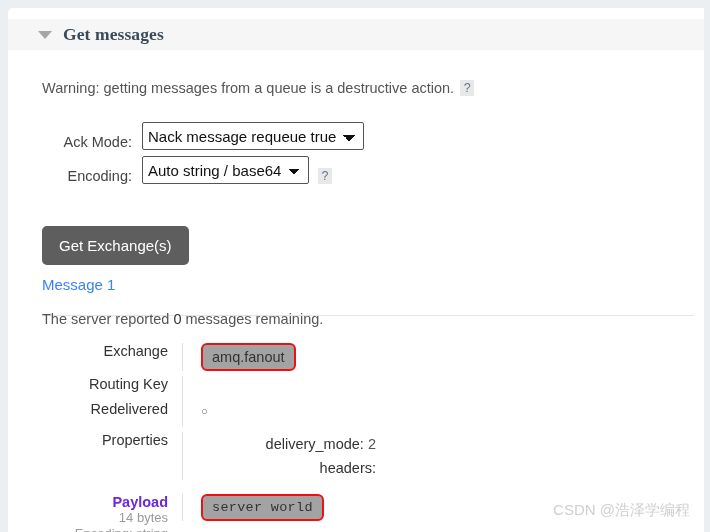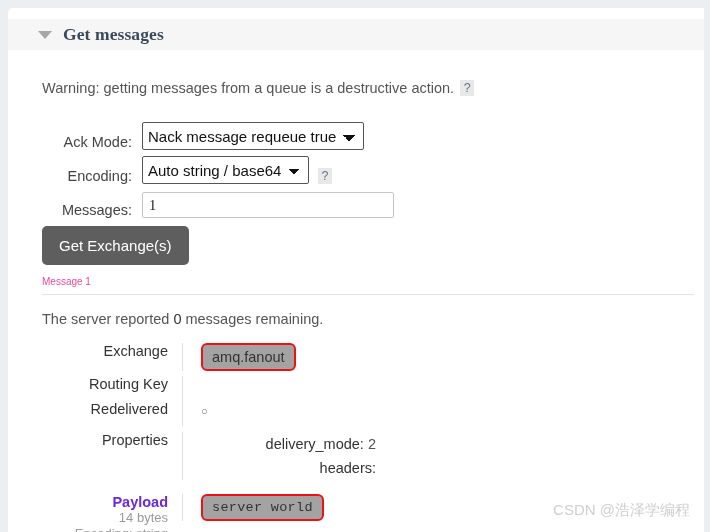--- a/index.html
+++ b/index.html
@@ -146,23 +146,23 @@
     padding: 11px 17px;
     cursor: pointer;
   }
 
   
   .msg-heading {
     position: absolute;
     left: 34px;
     top: 268px;
     right: 10px;
-    font-size: 10px;
-    color: #ec4899;
-    padding-bottom: 7px;
+    font-size: 15px;
+    color: #3b82f6;
+    padding-bottom: 22px;
     border-bottom: 1px solid #e4e4e4;
   }
   .server-note {
     position: absolute;
     left: 34px;
     top: 303px;
     font-size: 14.5px;
     color: #555;
   }
   .server-note .num { color: #333; }
@@ -279,24 +279,20 @@
     </div>
 
     <div class="form-row">
       <span class="form-label">Encoding:</span>
       <select class="ctl">
         <option>Auto string / base64</option>
       </select>
       <span class="help-badge" style="margin-left:9px;">?</span>
     </div>
 
-    <div class="form-row">
-      <span class="form-label">Messages:</span>
-      <input class="ctl" type="text" value="1" style="">
-    </div>
   </div>
 
   <button class="get-btn">Get Exchange(s)</button>
 
   <div class="msg-heading">Message 1</div>
 
   <div class="server-note">
     <span>The server reported </span><span class="num">0</span><span> messages remaining.</span>
   </div>
 

